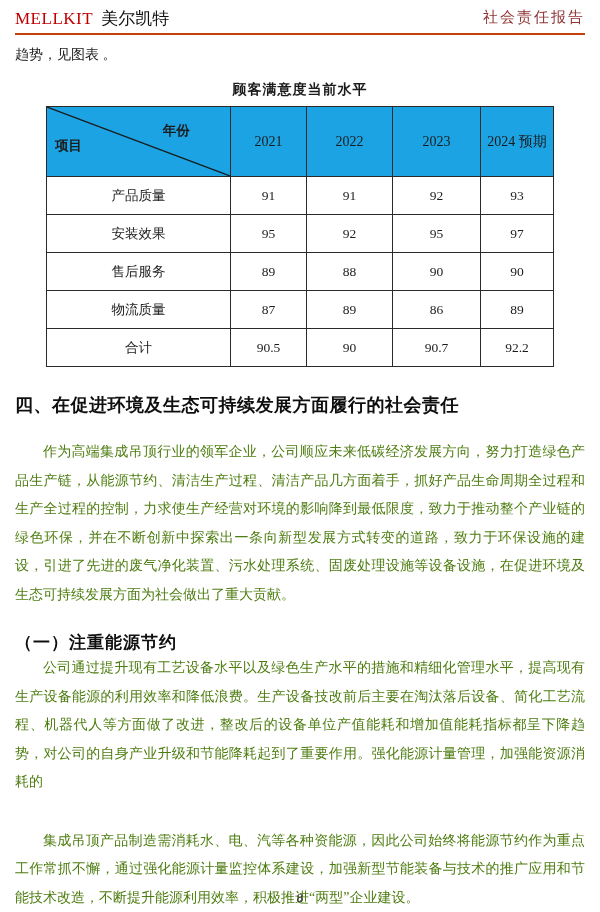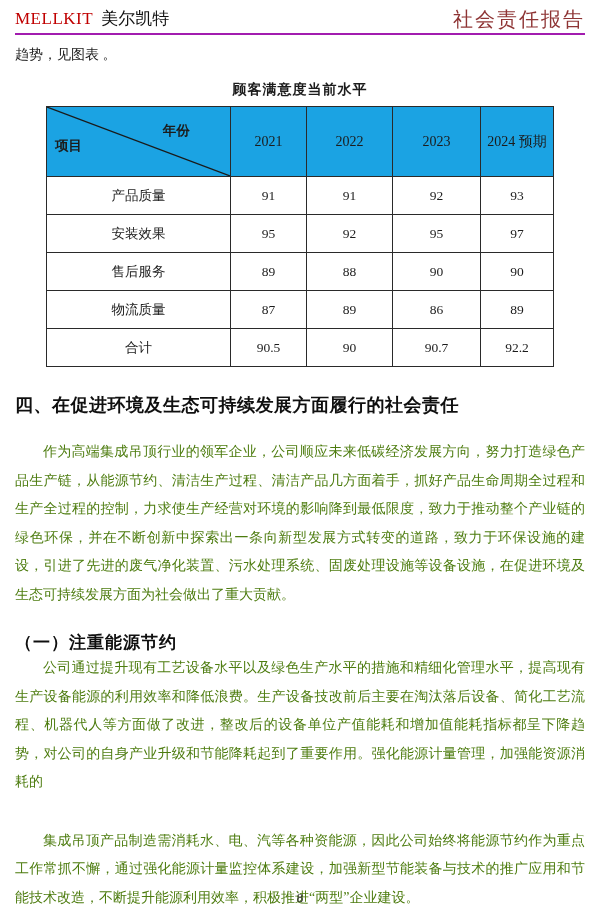--- a/index.html
+++ b/index.html
@@ -11,28 +11,28 @@
   html,body{margin:0;padding:0;background:#e8e8e8;}
   .page{
     width:600px;height:912px;background:#ffffff;position:relative;
     margin:0 auto;box-sizing:border-box;padding:0 15px;
     font-family:"Liberation Serif","DejaVu Serif",serif;
     color:var(--ink);overflow:hidden;
   }
   
   .hdr{
     display:flex;justify-content:space-between;align-items:flex-end;
-    padding-top:8px;padding-bottom:3px;border-bottom:2px solid #a21caf;
+    padding-top:8px;padding-bottom:3px;border-bottom:2px solid #c2410c;
   }
   .brand{font-size:17px;line-height:22px;white-space:nowrap;}
   .brand-en{color:var(--brand-red);letter-spacing:.5px;}
   .brand-cn{color:#111;margin-left:4px;}
   .doc-title{
-    font-size:20px;line-height:22px;color:var(--title-red);
-    letter-spacing:2px;white-space:nowrap;
+    font-size:15px;line-height:22px;color:var(--title-red);
+    letter-spacing:2px;white-space:nowrap;font-family:Liberation Mono, monospace;
   }
   
   .intro{margin-top:10px;font-size:14px;line-height:20px;}
   
   .tbl-title{
     margin-top:16px;text-align:center;font-size:14px;font-weight:bold;
     font-family:"Liberation Sans","DejaVu Sans",sans-serif;letter-spacing:1px;
   }
   table.sat{
     border-collapse:collapse;margin:7px auto 0;table-layout:fixed;

